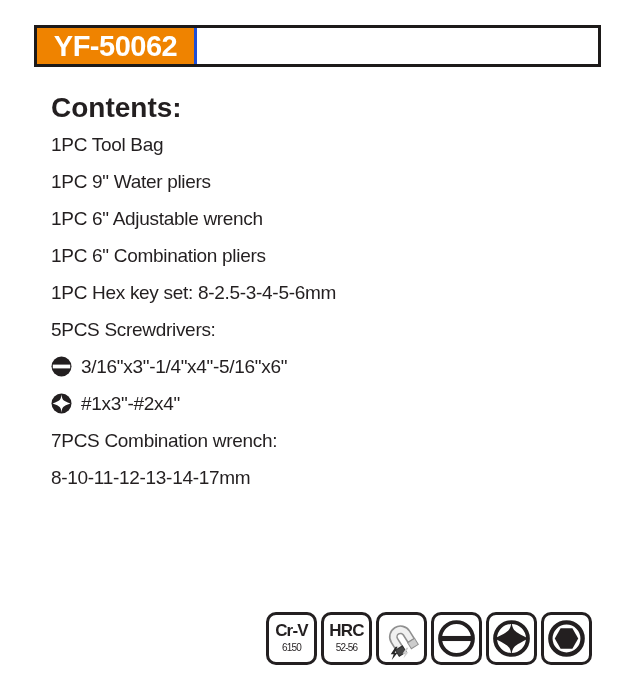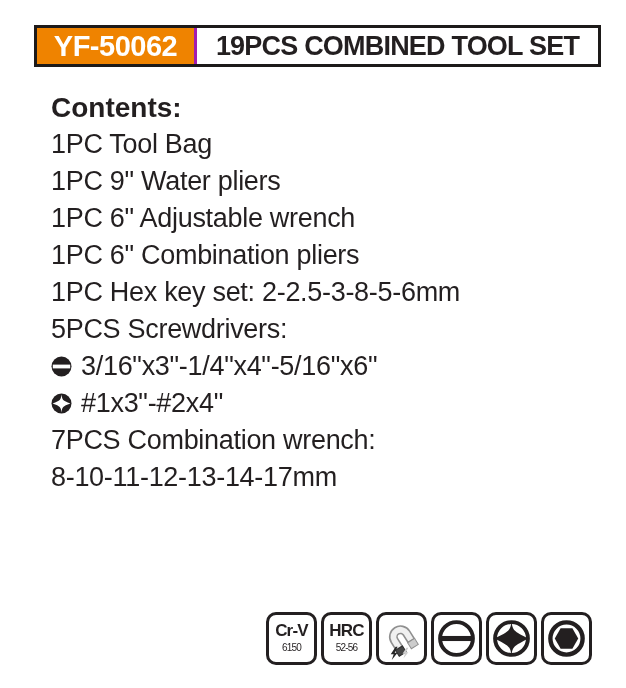--- a/index.html
+++ b/index.html
@@ -9,72 +9,71 @@
 
   
   .header-bar {
     position:absolute; left:34px; top:25px; width:567px; height:42px;
     border:3px solid #1d1a19; display:flex; background:#fff;
   }
   .header-model {
     width:160px; flex:none; background:#ef8300; color:#ffffff;
     display:flex; align-items:center; justify-content:center;
     font-weight:bold; font-size:29px; letter-spacing:-0.5px;
-    border-right:3px solid #a21caf;
+    border-right:3px solid #1d4ed8;
   }
   .header-title {
     flex:1; display:flex; align-items:center; justify-content:center;
     font-weight:bold; font-size:27px; letter-spacing:-0.8px; color:#231f20;
     white-space:nowrap;
   }
 
   
   .contents { position:absolute; left:51px; top:89px; }
   .contents-heading { font-size:28px; font-weight:bold; line-height:37px; }
-  .contents-item { font-size:27px; line-height:37px; letter-spacing:-0.3px; display:flex; align-items:center; white-space:nowrap; }
+  .contents-item { font-size:19px; line-height:37px; letter-spacing:-0.3px; display:flex; align-items:center; white-space:nowrap; }
   .tip-inline { width:21px; height:21px; margin-right:9px; flex:none; }
 
   
   .badges { position:absolute; left:266px; top:612px; display:flex; gap:4px; }
   .badge {
     width:51px; height:53px; border:3px solid #231f20; border-radius:10px;
     display:flex; flex-direction:column; align-items:center; justify-content:center;
     background:#fff;
   }
   .badge .l1 { font-weight:bold; font-size:17px; line-height:19px; letter-spacing:-0.8px; }
   .badge .l2 { font-weight:normal; font-size:10px; line-height:16px; letter-spacing:-0.8px; }
   .badge svg { width:43px; height:43px; display:block; }
 </style>
 </head>
 <body>
 
 <div class="sheet">
 
   <div class="header-bar">
     <div class="header-model">YF-50062</div>
-    <div class="header-title">19PCS COMBINED TOOL SET</div>
   </div>
 
   <div class="contents">
     <div class="contents-heading">Contents:</div>
 
     <div class="contents-item">
       <span>1PC Tool Bag</span>
     </div>
     <div class="contents-item">
       <span>1PC 9" Water pliers</span>
     </div>
     <div class="contents-item">
       <span>1PC 6" Adjustable wrench</span>
     </div>
     <div class="contents-item">
       <span>1PC 6" Combination pliers</span>
     </div>
     <div class="contents-item">
-      <span>1PC Hex key set: 2-2.5-3-8-5-6mm</span>
+      <span>1PC Hex key set: 8-2.5-3-4-5-6mm</span>
     </div>
     <div class="contents-item">
       <span>5PCS Screwdrivers:</span>
     </div>
 
     <div class="contents-item">
       <svg class="tip-inline" viewBox="0 0 21 21">
         <circle cx="10.5" cy="10.5" r="10" fill="#231f20"></circle>
         <rect x="1.8" y="8.6" width="17.4" height="3.8" fill="#ffffff"></rect>
       </svg>

